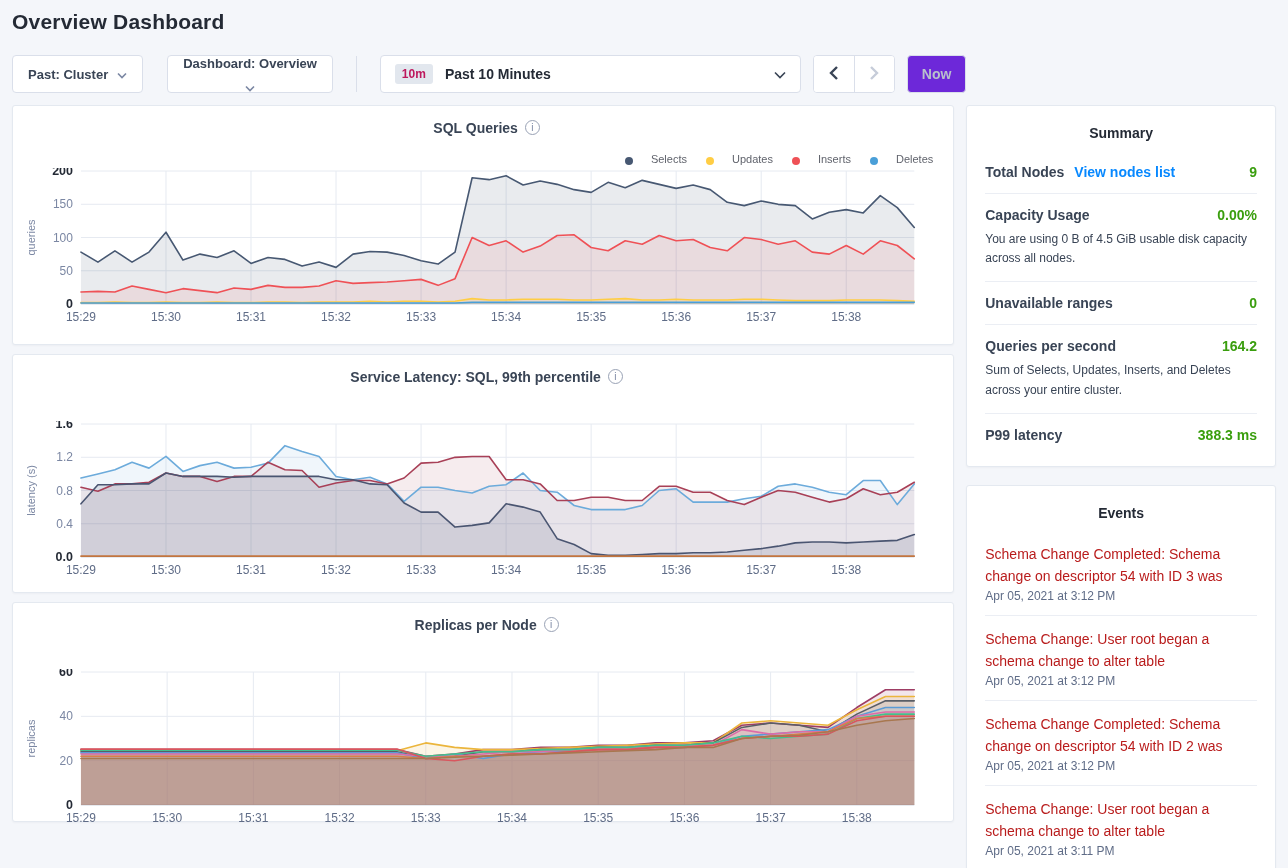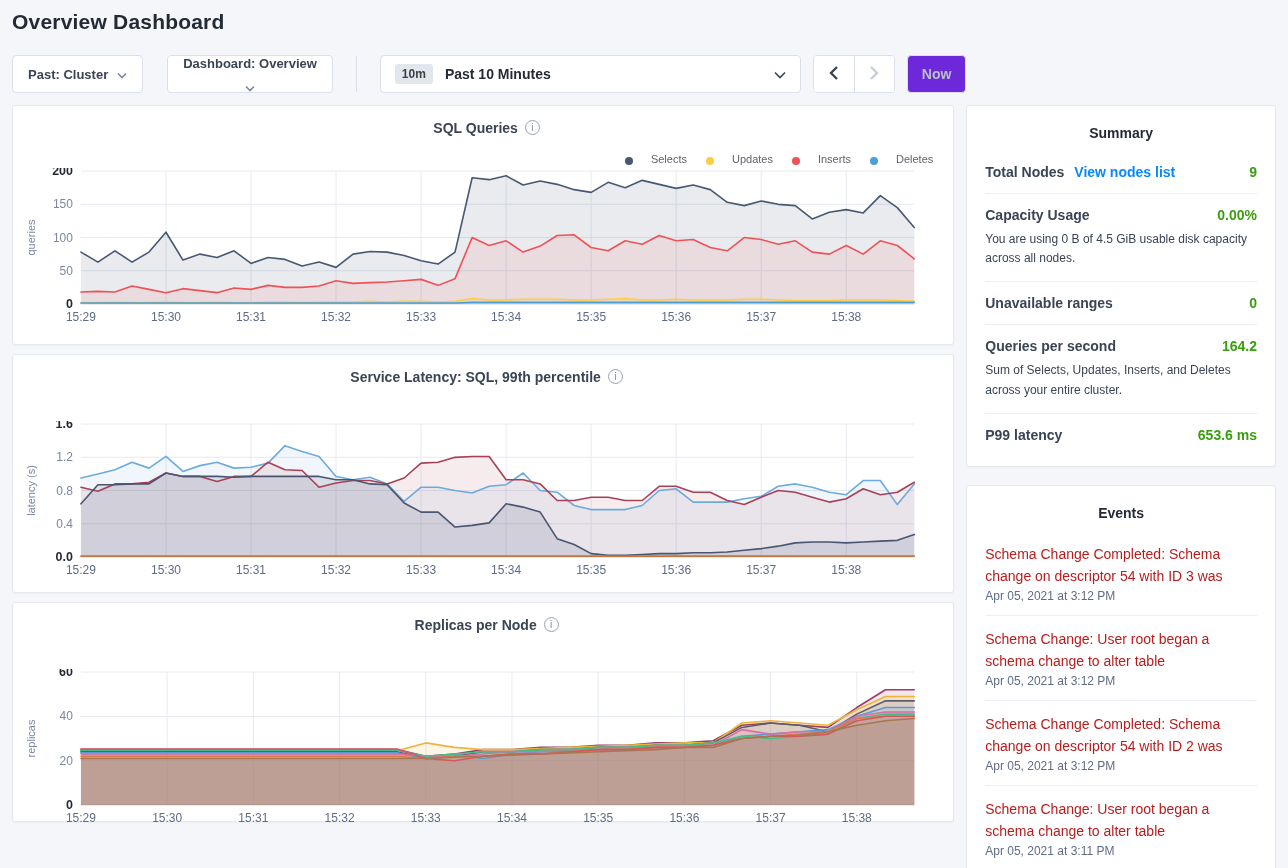--- a/index.html
+++ b/index.html
@@ -11,21 +11,21 @@
 
   
   .toolbar { display:flex; align-items:center; margin-top:21px; }
   .btn { display:inline-flex; align-items:center; gap:9px; height:38px; padding:0 15px;
          background:#fff; border:1px solid #DADFEA; border-radius:4px;
          font-size:13px; font-weight:700; color:#394455; cursor:pointer; }
   .btn + .btn { margin-left:24px;flex-direction:column; }
   .v-divider { width:1px; height:36px; background:#DADFEA; margin:0 23px; }
   .time-picker { width:421px; height:38px; display:flex; align-items:center;
                  background:#fff; border:1px solid #DADFEA; border-radius:4px; padding:0 14px; }
-  .time-badge { background:#E2E7EE; color:#404040; font-size:12px; font-weight:700;
+  .time-badge { background:#E2E7EE; color:#be185d; font-size:12px; font-weight:700;
                 padding:3px 7px; border-radius:3px; margin-right:12px; }
   .time-label { font-size:14px; font-weight:700; color:#242A35; flex:1; }
   .arrow-group { display:flex; margin-left:12px; border:1px solid #DADFEA; border-radius:4px;
                  overflow:hidden; background:#fff; }
   .arrow-btn { width:40px; height:36px; display:flex; align-items:center; justify-content:center;
                background:#fff; border:none; cursor:pointer; }
   .arrow-btn + .arrow-btn { border-left:1px solid #DADFEA; }
   .now-btn { margin-left:12px; height:38px; padding:0 14px; background:#6d28d9; border:1px solid #DADFEA;
              border-radius:4px; font-size:14px; font-weight:700; color:#B9C0CC; }
 
@@ -343,21 +343,21 @@
         <div class="sum-line">
           <span class="sum-label">Queries per second</span>
           <span class="sum-value">164.2</span>
         </div>
         <p class="sum-desc">Sum of Selects, Updates, Inserts, and Deletes across your entire cluster.</p>
       </div>
 
       <div class="sum-row">
         <div class="sum-line">
           <span class="sum-label">P99 latency</span>
-          <span class="sum-value">653.6 ms</span>
+          <span class="sum-value">388.3 ms</span>
         </div>
       </div>
     </div>
 
     <div class="card side-card">
       <div class="side-title">Events</div>
 
       <div class="event-item">
         <div class="event-msg">Schema Change Completed: Schema change on descriptor 54 with ID 3 was</div>
         <div class="event-ts">Apr 05, 2021 at 3:12 PM</div>

